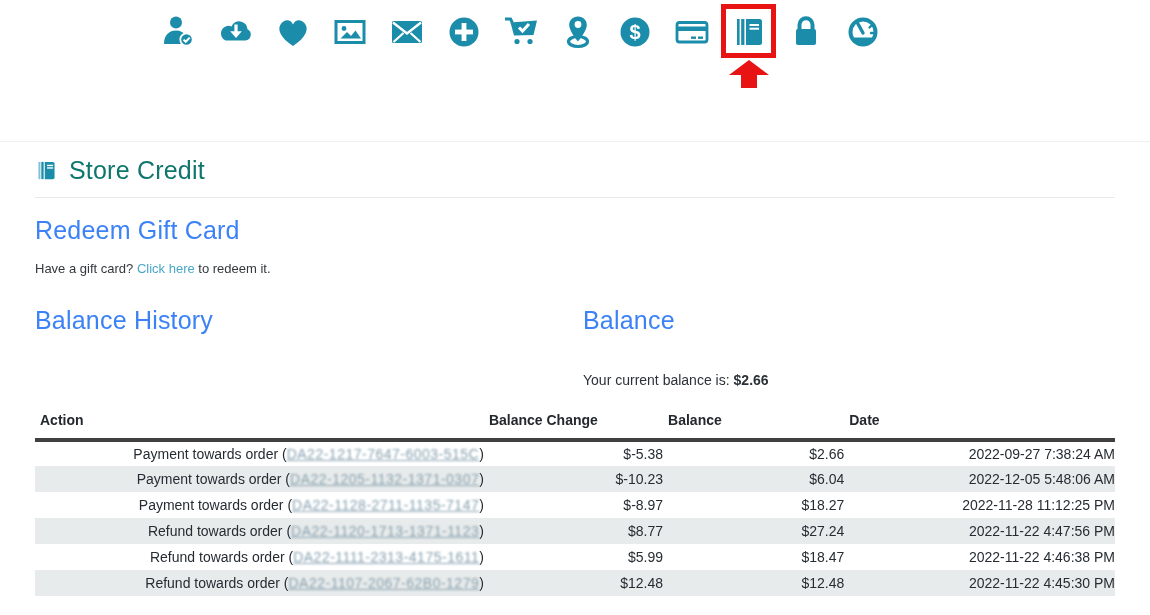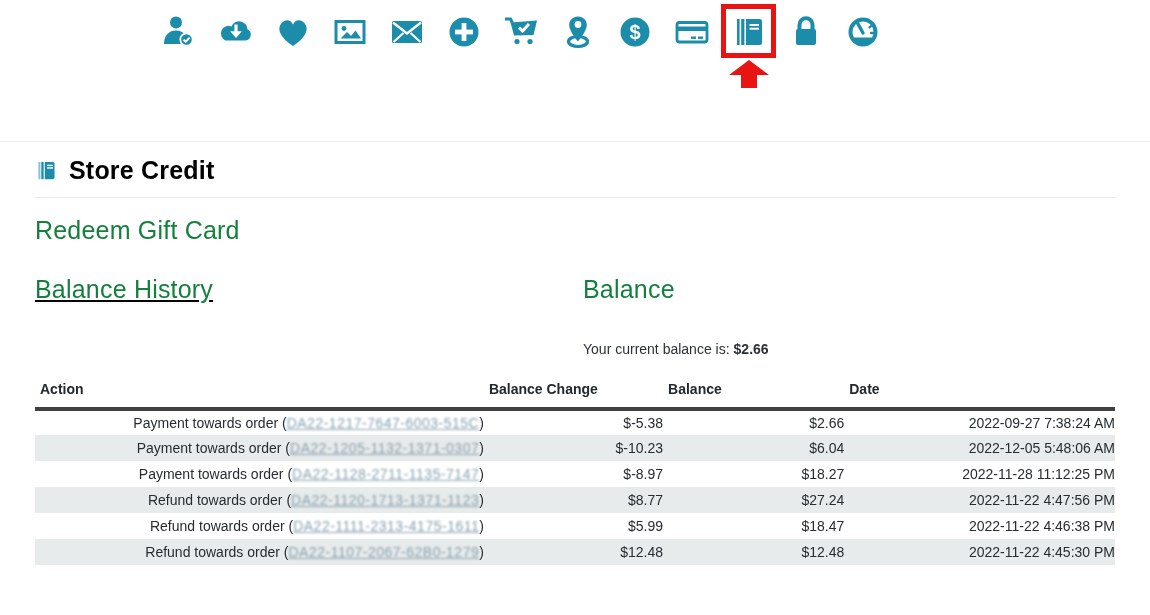--- a/index.html
+++ b/index.html
@@ -10,29 +10,29 @@
   .iconbar { display:flex; margin-left:150px; padding-top:9px; height:55px; align-items:center; }
   .icell { position:relative; width:57px; height:52px; display:flex; align-items:center; justify-content:center; cursor:pointer; }
   .icell svg { display:block; }
   .hl-box { position:absolute; left:1px; top:-2px; width:55px; height:54px;
             border:5px solid #e81414; pointer-events:none; }
   .hl-arrow { position:absolute; left:7px; top:54px; pointer-events:none; }
 
   
   .content { margin-top:86px; border-top:1px solid #f1f1f1; padding:14px 35px 0 35px; }
   .h1row { display:flex; align-items:center; gap:11px; }
-  .h1row h1 { font-size:25px; font-weight:700; color:#000000; letter-spacing:.2px;text-align:center; }
+  .h1row h1 { font-size:25px; font-weight:400; color:#0f766e; letter-spacing:.2px;text-align:center; }
   .divider { border-bottom:1px solid #e9e9e9; margin-top:12px; }
-  h2 { font-size:25px; font-weight:400; color:#15803d; letter-spacing:.2px; }
+  h2 { font-size:25px; font-weight:400; color:#3b82f6; letter-spacing:.2px; }
   .redeem-h { margin-top:18px; }
   .giftline { margin-top:16px; font-size:13px; color:#33383d; }
   .giftline a { color:#49a7c8; text-decoration:none; cursor:pointer; }
 
   .twocol { display:flex; margin-top:30px; }
-  .col-left { flex:0 0 548px;text-decoration:underline; }
+  .col-left { flex:0 0 548px; }
   .col-right { flex:1; }
   .balline { margin-top:37px; font-size:14px; color:#2b3138; }
   .balline b { margin-left:4px; }
 
   table { width:100%; border-collapse:collapse; margin-top:18px; table-layout:fixed; }
   col.c1{width:446px;} col.c2{width:178px;} col.c3{width:180px;} col.c4{width:269px;}
   th { text-align:left; font-size:14px; font-weight:700; color:#23282e;
        padding:6px 0 10px 5px; border-bottom:4px solid #404040; }
   td { font-size:14px; color:#262c32; padding:4px 0 4px 5px; height:26px; white-space:nowrap; overflow:hidden;text-align:right; }
   tr.stripe td { background:#e8ebeb; }
@@ -167,20 +167,21 @@
       <rect x="21" y="10" width="10.5" height="2.4" fill="#fff"></rect>
       <rect x="21" y="14.4" width="10.5" height="2.4" fill="#fff"></rect>
     </svg>
     <h1>Store Credit</h1>
   </div>
 
   <div class="divider"></div>
 
   <h2 class="redeem-h">Redeem Gift Card</h2>
 
+  <p class="giftline"><span>Have a gift card? </span><a>Click here</a><span> to redeem it.</span></p>
 
   <div class="twocol">
     <div class="col-left">
       <h2>Balance History</h2>
     </div>
     <div class="col-right">
       <h2>Balance</h2>
       <p class="balline"><span>Your current balance is:</span><b>$2.66</b></p>
     </div>
   </div>

